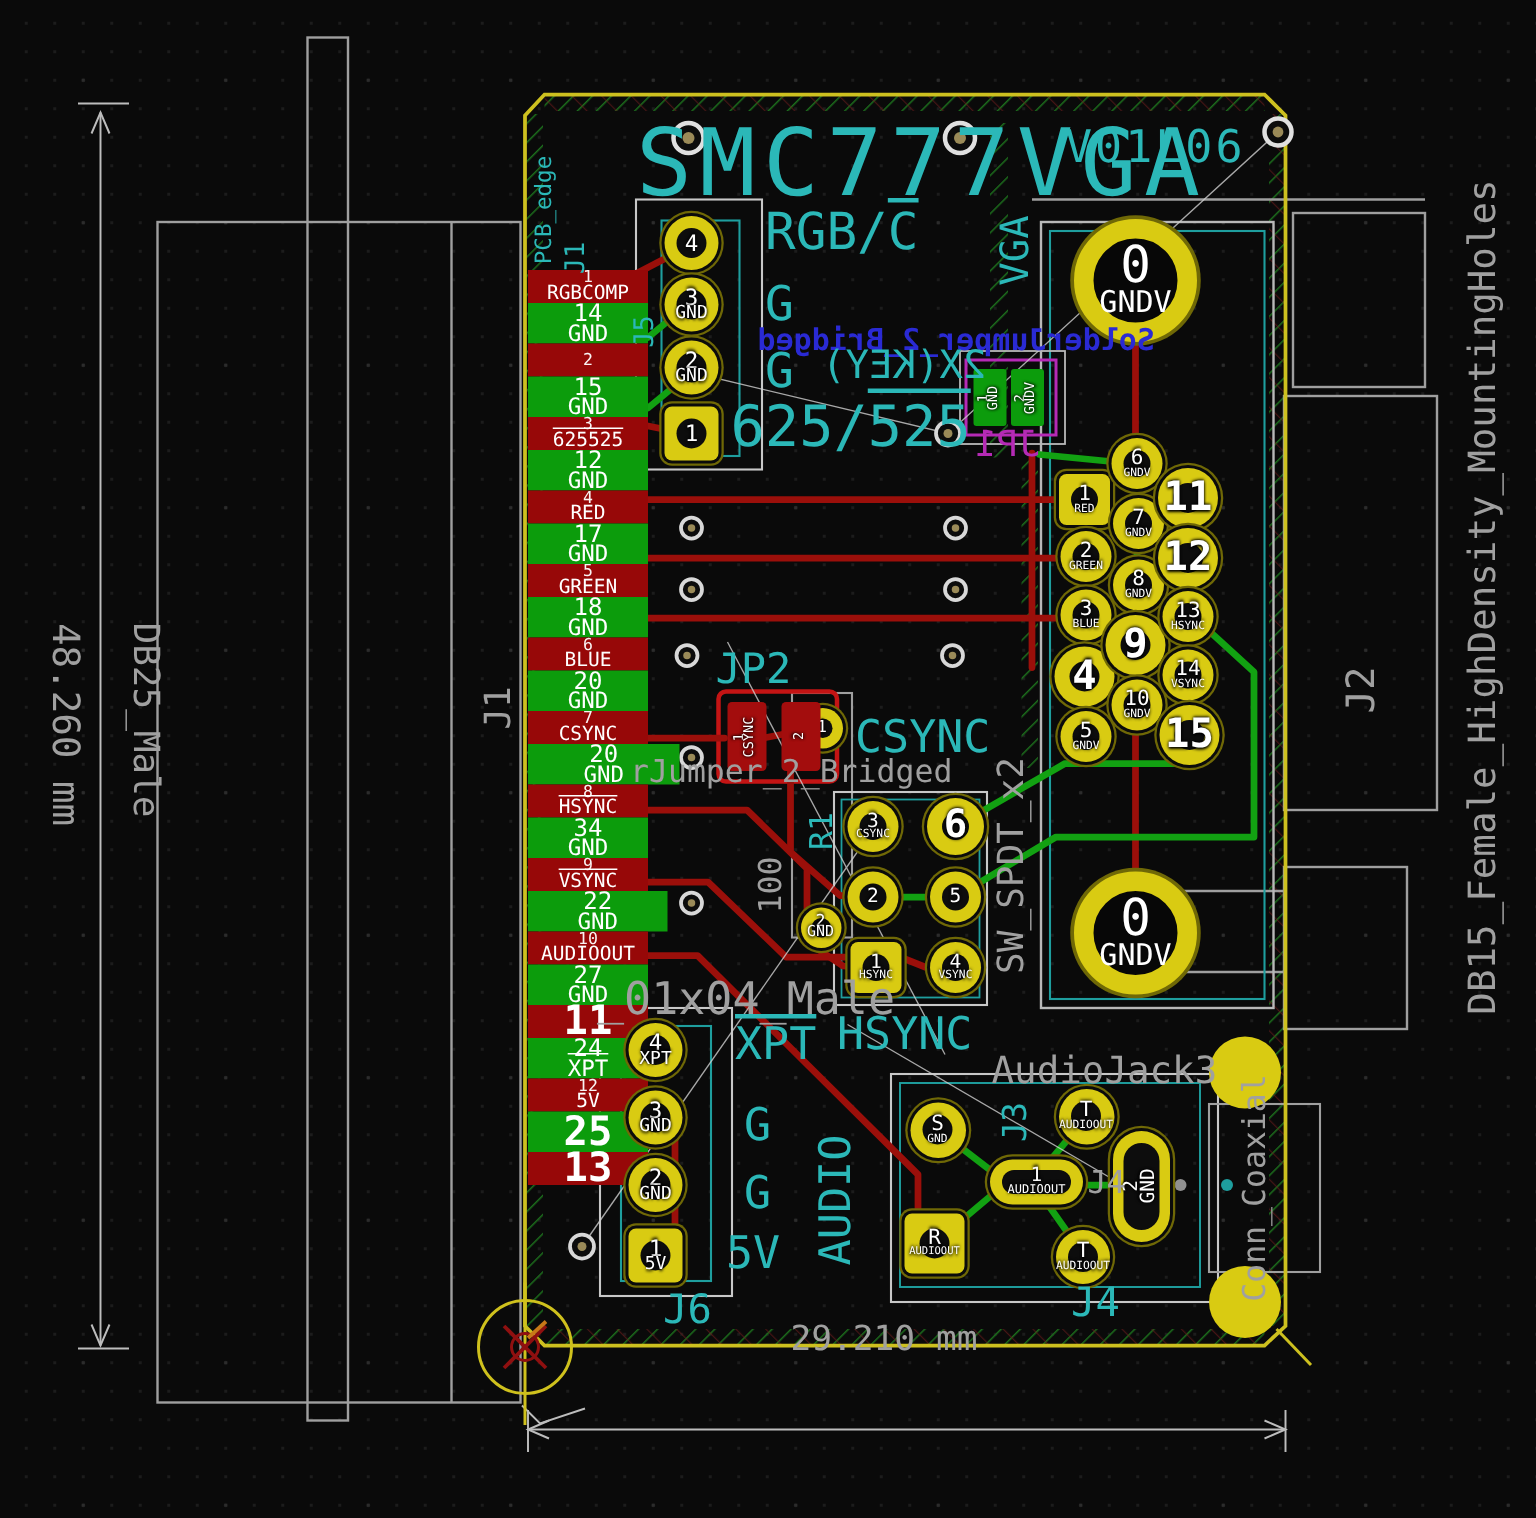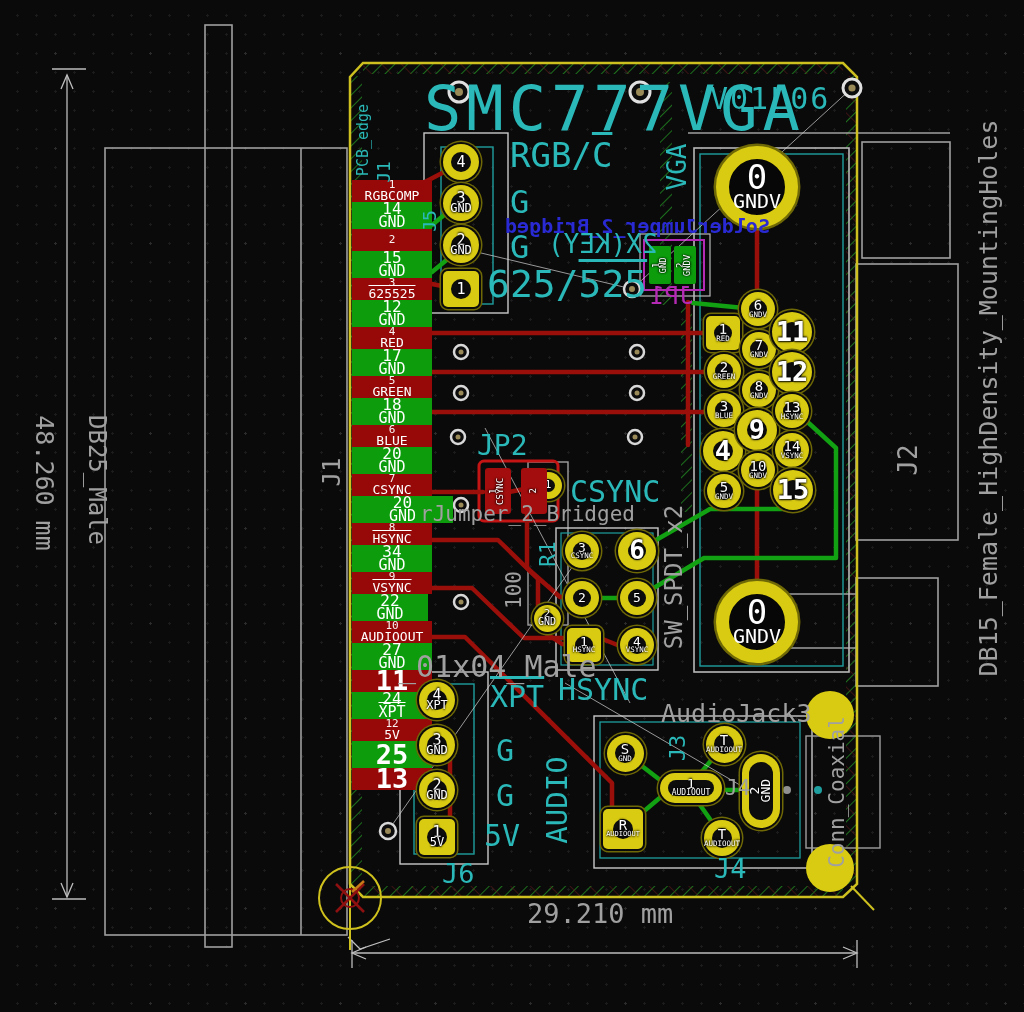--- a/index.html
+++ b/index.html
@@ -283,21 +283,21 @@
         <span class="pnet ov">HSYNC</span>
       </div>
       <div class="pin ping" style="left: 352px; top: 545px; width: 80px; height: 27px;">
         <span class="pn">34</span>
         <span class="pnet">GND</span>
       </div>
       <div class="pin pinr" style="left: 352px; top: 572px; width: 80px; height: 22px;">
         <span class="pns">9</span>
         <span class="pnet ov">VSYNC</span>
       </div>
-      <div class="pin ping" style="left: 352px; top: 594px; width: 76px; height: 27px;">
+      <div class="pin ping" style="left: 352px; top: 594px; width: 93px; height: 27px;">
         <span class="pn">22</span>
         <span class="pnet">GND</span>
       </div>
       <div class="pin pinr" style="left: 352px; top: 621px; width: 80px; height: 22px;">
         <span class="pns">10</span>
         <span class="pnet">AUDIOOUT</span>
       </div>
       <div class="pin ping" style="left: 352px; top: 643px; width: 80px; height: 27px;">
         <span class="pn">27</span>
         <span class="pnet">GND</span>
@@ -565,16 +565,16 @@
   <div class="t teal vup" style="left:678px;top:748px;font-size:22px">J3</div>
   <div class="t gray" style="left:725px;top:778px;font-size:21px">J4</div>
   <div class="t teal" style="left:714px;top:855px;font-size:27px">J4</div>
   <div class="t gray vup" style="left:837px;top:792px;font-size:21px">Conn_Coaxial</div>
 
   <div class="t gray vdn" style="left:97px;top:480px;font-size:24px">DB25_Male</div>
   <div class="t gray vup" style="left:332px;top:472px;font-size:24px">J1</div>
   <div class="t gray vup" style="left:908px;top:460px;font-size:26px">J2</div>
   <div class="t gray vup" style="left:988px;top:398px;font-size:25px">DB15_Female_HighDensity_MountingHoles</div>
   <div class="t gray vdn" style="left:44px;top:483px;font-size:25px">48.260 mm</div>
-  <div class="t gray" style="left:527px;top:900px;font-size:27px">29.210 mm</div>
+  <div class="t gray" style="left:527px;top:882px;font-size:23px">29.210 mm</div>
 </div>
 
 </div>
 
 </body></html>

